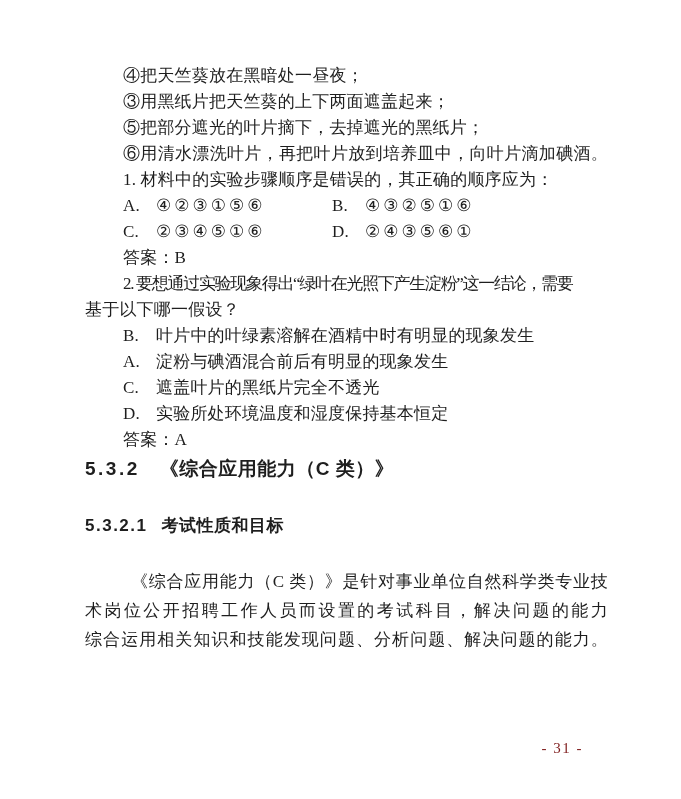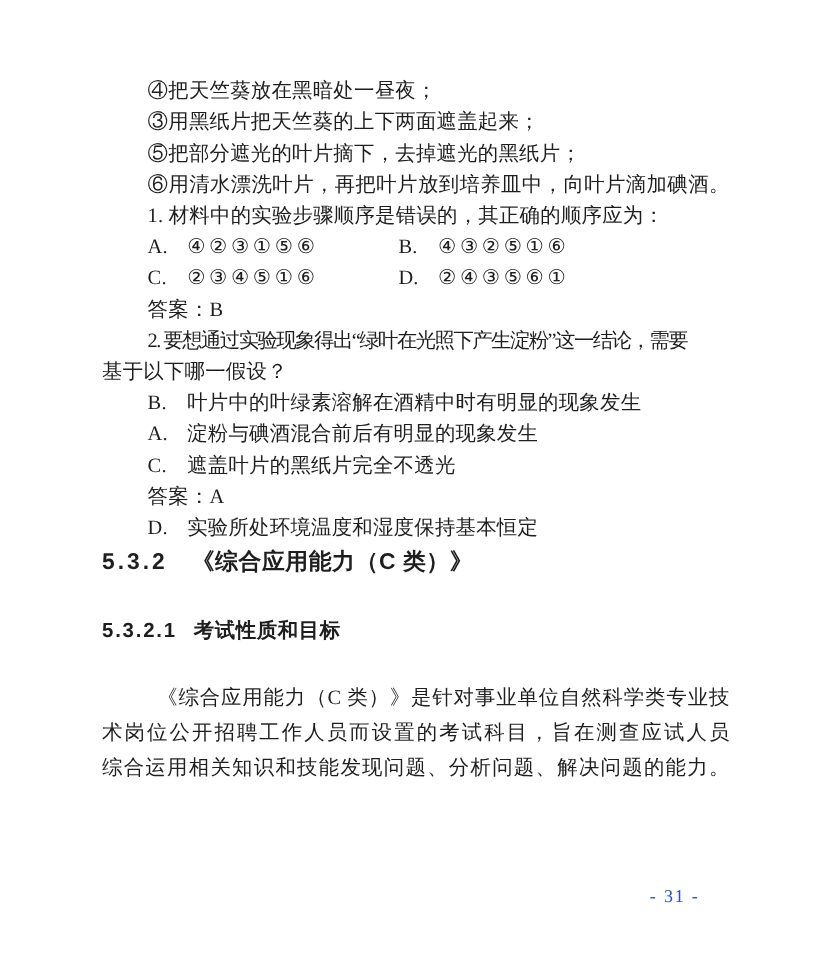--- a/index.html
+++ b/index.html
@@ -63,21 +63,21 @@
     height: 29px;
     font-size: 17px;
   }
   .pline-indent { padding-left: 46px; box-sizing: border-box; }
   .page-number {
     position: absolute;
     top: 740px;
     right: 98px;
     font-size: 15px;
     letter-spacing: 1.5px;
-    color: #1d4ed8;
+    color: #7f1d1d;
   }
 </style>
 </head>
 <body>
 
 <div class="page">
 
   <div class="qblock">
 
     <div class="line indent">④把天竺葵放在黑暗处一昼夜；</div>
@@ -103,37 +103,37 @@
 
     <div class="line opt-row">
       <span class="indent"><span class="opt-label">B.</span><span>叶片中的叶绿素溶解在酒精中时有明显的现象发生</span></span>
     </div>
     <div class="line opt-row">
       <span class="indent"><span class="opt-label">A.</span><span>淀粉与碘酒混合前后有明显的现象发生</span></span>
     </div>
     <div class="line opt-row">
       <span class="indent"><span class="opt-label">C.</span><span>遮盖叶片的黑纸片完全不透光</span></span>
     </div>
-    <div class="line indent">答案：A</div>
-
     <div class="line opt-row">
       <span class="indent"><span class="opt-label">D.</span><span>实验所处环境温度和湿度保持基本恒定</span></span>
     </div>
+
+    <div class="line indent">答案：A</div>
 
   </div>
 
   <div class="heading1">
     <span class="sec-num">5.3.2</span><span>《综合应用能力（C 类）》</span>
   </div>
 
   <div class="heading2">
     <span class="sec-num">5.3.2.1</span><span>考试性质和目标</span>
   </div>
 
   <div class="intro">
     <div class="pline pline-indent fill">《综合应用能力（C 类）》是针对事业单位自然科学类专业技</div>
-    <div class="pline fill">术岗位公开招聘工作人员而设置的考试科目，旨在测查应试人员</div>
+    <div class="pline fill">术岗位公开招聘工作人员而设置的考试科目，解决问题的能力</div>
     <div class="pline fill">综合运用相关知识和技能发现问题、分析问题、解决问题的能力。</div>
   </div>
 
   <div class="page-number">- 31 -</div>
 
 </div>
 
 </body></html>

